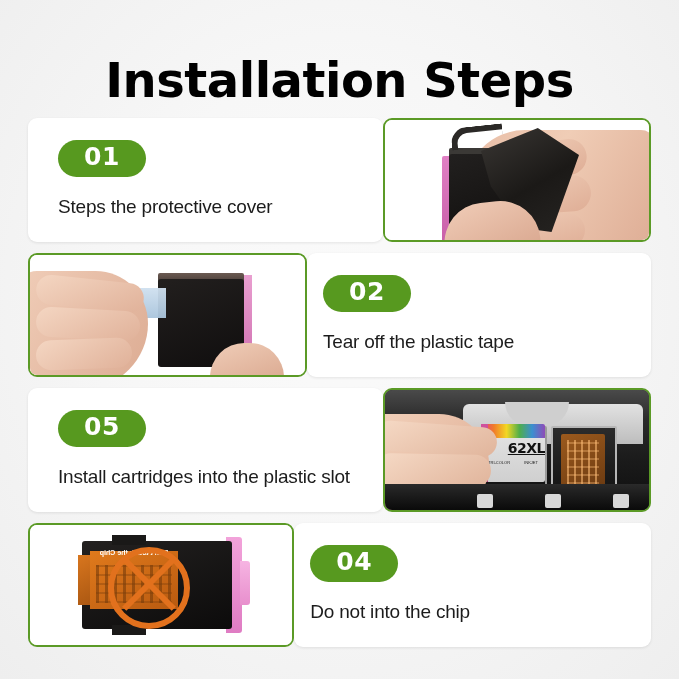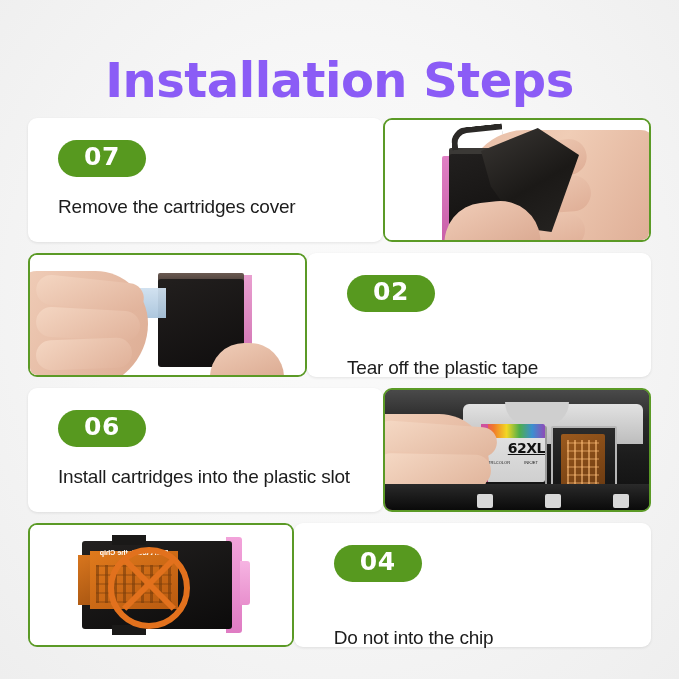--- a/index.html
+++ b/index.html
@@ -21,21 +21,21 @@
   }
   .title {
     position: absolute;
     top: 52px;
     left: 0;
     width: 679px;
     text-align: center;
     font-size: 48px;
     font-weight: bold;
     letter-spacing: -0.5px;
-    color: #8b5cf6;
+    color: #000000;
     font-family: "DejaVu Sans", sans-serif;
   }
   .rows {
     position: absolute;
     top: 118px;
     left: 28px;
     width: 623px;
   }
   .row {
     display: flex;
@@ -84,21 +84,21 @@
     align-self: flex-start;
     letter-spacing: 0.5px;
   }
   .step-text {
     margin-top: 17px;
     font-size: 19px;
     color: #1c1c1c;
     line-height: 1.32;
     letter-spacing: -0.2px;
   }
-  .row2 .card-text, .row4 .card-text { padding-left: 40px; gap: 26px; }
+  .row2 .card-text, .row4 .card-text { padding-left: 16px; }
 
   
   .scene { position: absolute; inset: 0; }
 
   .bg-white { background: #ffffff; }
 
   
   .p1 .hand {
     position: absolute;
     right: -6px; top: 10px;
@@ -360,22 +360,22 @@
 <body>
 
 <div class="page">
 
   <div class="title">Installation Steps</div>
 
   <div class="rows">
 
     <div class="row row1">
       <div class="card-text">
-        <span class="badge">07</span>
-        <div class="step-text">Remove the cartridges cover</div>
+        <span class="badge">01</span>
+        <div class="step-text">Steps the protective cover</div>
       </div>
       <div class="card-photo">
         <div class="scene p1 bg-white">
           <div class="hand"></div>
           <div class="finger1"></div>
           <div class="finger2"></div>
           <div class="finger3"></div>
           <div class="cart-pink"></div>
           <div class="cart-top"></div>
           <div class="cart"></div>
@@ -402,21 +402,21 @@
         </div>
       </div>
       <div class="card-text">
         <span class="badge">02</span>
         <div class="step-text">Tear off the plastic tape</div>
       </div>
     </div>
 
     <div class="row row3">
       <div class="card-text">
-        <span class="badge">06</span>
+        <span class="badge">05</span>
         <div class="step-text">Install cartridges into the plastic slot</div>
       </div>
       <div class="card-photo">
         <div class="scene p3">
           <div class="printer-bg"></div>
           <div class="carriage"></div>
           <div class="carriage-arch"></div>
           <div class="slotL"></div>
           <div class="slotR"></div>
           <div class="chip3"></div>

